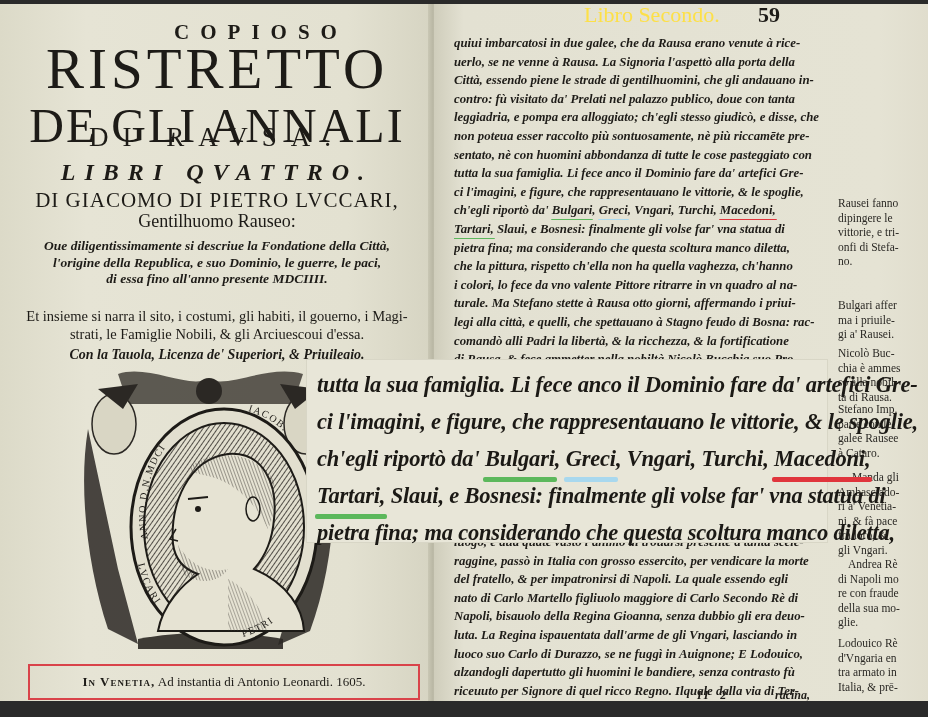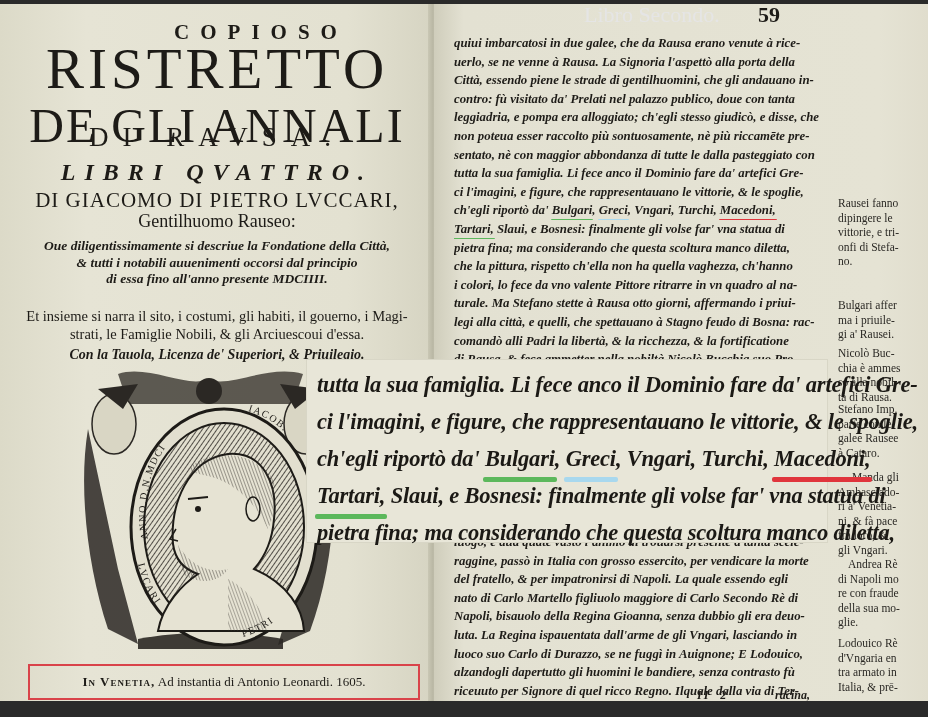--- a/index.html
+++ b/index.html
@@ -35,21 +35,21 @@
   }
   .imprint {
     position:absolute; left:28px; top:660px; width:392px; height:36px;
     border:2px solid #d9434a; box-sizing:border-box;
     display:flex; align-items:center; justify-content:center;
     font-family:"Liberation Serif", serif; font-size:13px; color:#1d1b17; white-space:nowrap;
   }
   .imprint .sc { font-variant: small-caps; font-weight:bold; letter-spacing:1px; }
 
   
-  .running-head { position:absolute; left:584px; top:2px; font-family:"Liberation Serif", serif; font-size:22px; color:#e5e5e5; }
+  .running-head { position:absolute; left:584px; top:2px; font-family:"Liberation Serif", serif; font-size:22px; color:#fde047; }
   .folio { position:absolute; left:758px; top:2px; font-family:"Liberation Serif", serif; font-size:22px; font-weight:bold; color:#1d1b17; }
   .body-text { position:absolute; left:454px; top:34px; width:372px; font-family:"Liberation Serif", serif; font-style:italic; font-weight:bold; font-size:12.8px; line-height:18.6px; color:#1e1c18; }
   .body-line { display:block; white-space:nowrap; overflow:hidden; }
   .body-text.lower { top:573px; }
   .margin-notes { position:absolute; left:838px; width:90px; font-family:"Liberation Serif", serif; font-size:11.5px; line-height:14.5px; color:#2a2824; }
   .mn { display:block; white-space:nowrap; }
   .sig { position:absolute; left:697px; top:688px; font-family:"Liberation Serif", serif; font-style:italic; font-weight:bold; font-size:12px; color:#1e1c18; letter-spacing:2px; }
   .catch { position:absolute; left:775px; top:688px; font-family:"Liberation Serif", serif; font-style:italic; font-weight:bold; font-size:12px; color:#1e1c18; }
 
   
@@ -79,21 +79,21 @@
 <div class="page page-left">
   <div class="tp tp-copioso">COPIOSO</div>
   <div class="tp tp-ristretto">RISTRETTO</div>
   <div class="tp tp-degli">DE GLI ANNALI</div>
   <div class="tp tp-rausa">DI RAVSA.</div>
   <div class="tp tp-libri">LIBRI QVATTRO.</div>
   <div class="tp tp-author">DI GIACOMO DI PIETRO LVCCARI,</div>
   <div class="tp tp-gentil">Gentilhuomo Rauseo:</div>
   <div class="tp tp-desc">
     <div>Oue diligentissimamente si descriue la Fondatione della Città,</div>
-    <div>&amp; tutti i notabili auuenimenti occorsi dal principio</div>
+    <div>l'origine della Republica, e suo Dominio, le guerre, le paci,</div>
     <div>di essa fino all'anno presente MDCIIII.</div>
   </div>
   <div class="tp tp-insieme">
     <div>Et insieme si narra il sito, i costumi, gli habiti, il gouerno, i Magi-</div>
     <div>strati, le Famiglie Nobili, &amp; gli Arciuescoui d'essa.</div>
   </div>
   <div class="tp tp-tauola">Con la Tauola, Licenza de' Superiori, &amp; Priuilegio.</div>
 
   <svg class="portrait" viewBox="0 0 262 280">
     <defs>
@@ -160,21 +160,21 @@
 <div class="running-head">Libro Secondo.</div>
 <div class="folio">59</div>
 
 <div class="body-text">
   <span class="body-line">quiui imbarcatosi in due galee, che da Rausa erano venute à rice-</span>
   <span class="body-line">uerlo, se ne venne à Rausa.  La Signoria l'aspettò alla porta della</span>
   <span class="body-line">Città, essendo piene le strade di gentilhuomini, che gli andauano in-</span>
   <span class="body-line">contro: fù visitato da' Prelati nel palazzo publico, doue con tanta</span>
   <span class="body-line">leggiadria, e pompa era alloggiato; ch'egli stesso giudicò, e disse, che</span>
   <span class="body-line">non poteua esser raccolto più sontuosamente, nè più riccamēte pre-</span>
-  <span class="body-line">sentato, nè con maggior abbondanza di tutte le dalla pasteggiato con</span>
+  <span class="body-line">sentato, nè con huomini abbondanza di tutte le cose pasteggiato con</span>
   <span class="body-line">tutta la sua famiglia.  Li fece anco il Dominio fare da' artefici Gre-</span>
   <span class="body-line">ci l'imagini, e figure, che rappresentauano le vittorie, &amp; le spoglie,</span>
   <span class="body-line"><span>ch'egli riportò da' </span><span class="ul-small u-green">Bulgari</span>, <span class="ul-small u-blue">Greci</span><span style="white-space:pre">, Vngari, Turchi, </span><span class="ul-small u-red">Macedoni,</span></span>
   <span class="body-line"><span class="ul-small u-green">Tartari,</span><span style="white-space:pre"> Slaui, e Bosnesi: finalmente gli volse far' vna statua di</span></span>
   <span class="body-line">pietra fina; ma considerando che questa scoltura manco diletta,</span>
   <span class="body-line">che la pittura, rispetto ch'ella non ha quella vaghezza, ch'hanno</span>
   <span class="body-line">i colori, lo fece da vno valente Pittore ritrarre in vn quadro al na-</span>
   <span class="body-line">turale.  Ma Stefano stette à Rausa otto giorni, affermando i priui-</span>
   <span class="body-line">legi alla città, e quelli, che spettauano à Stagno feudo di Bosna: rac-</span>
   <span class="body-line">comandò alli Padri la libertà, &amp; la ricchezza, &amp; la fortificatione</span>

